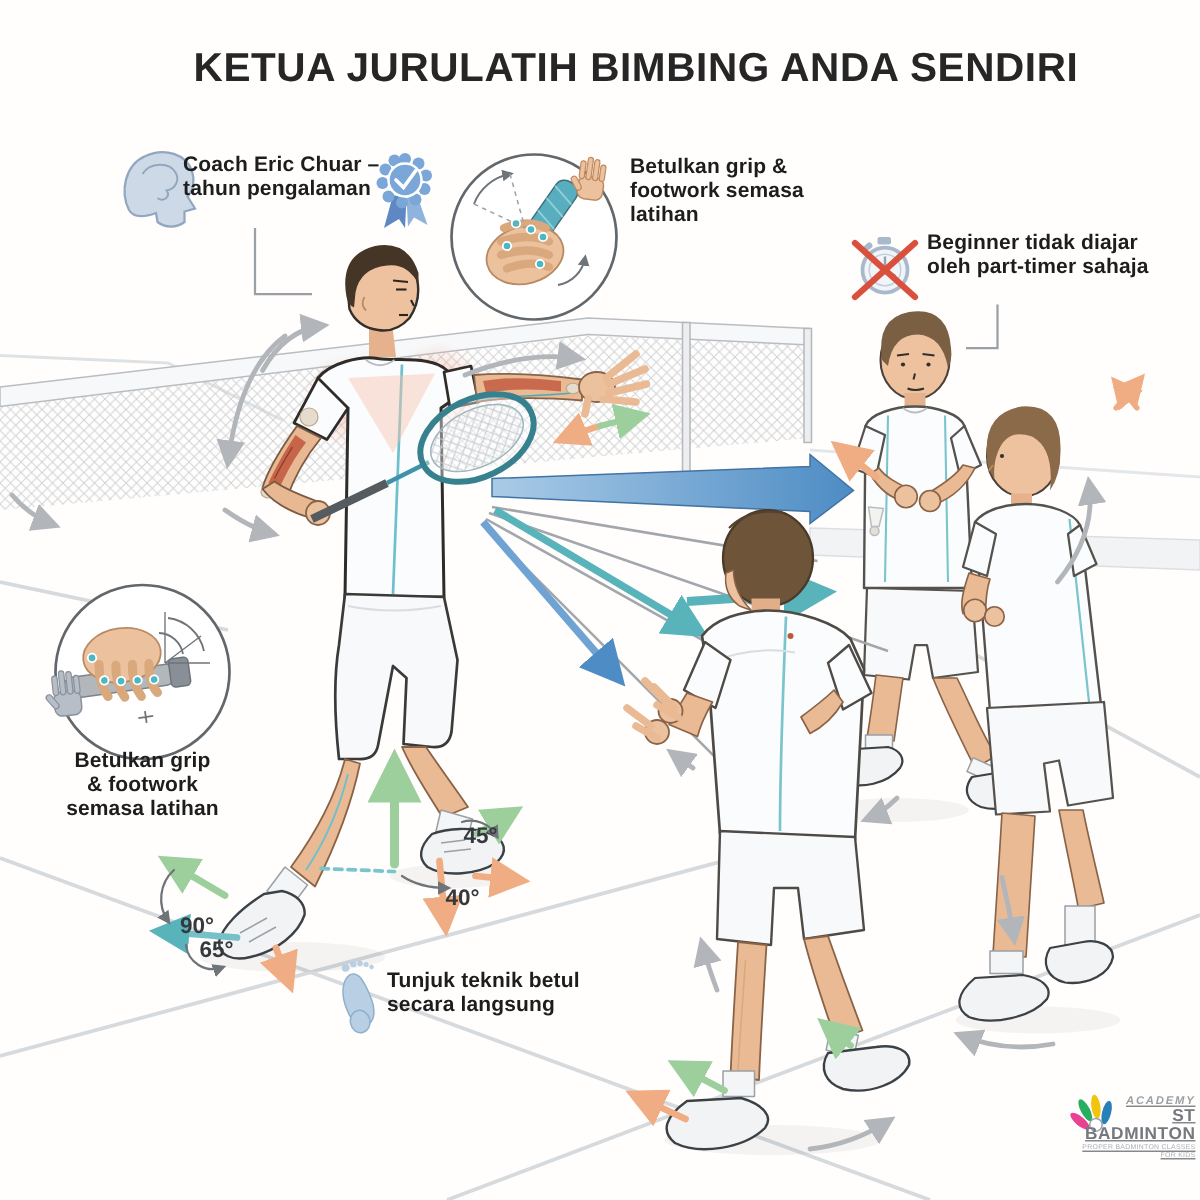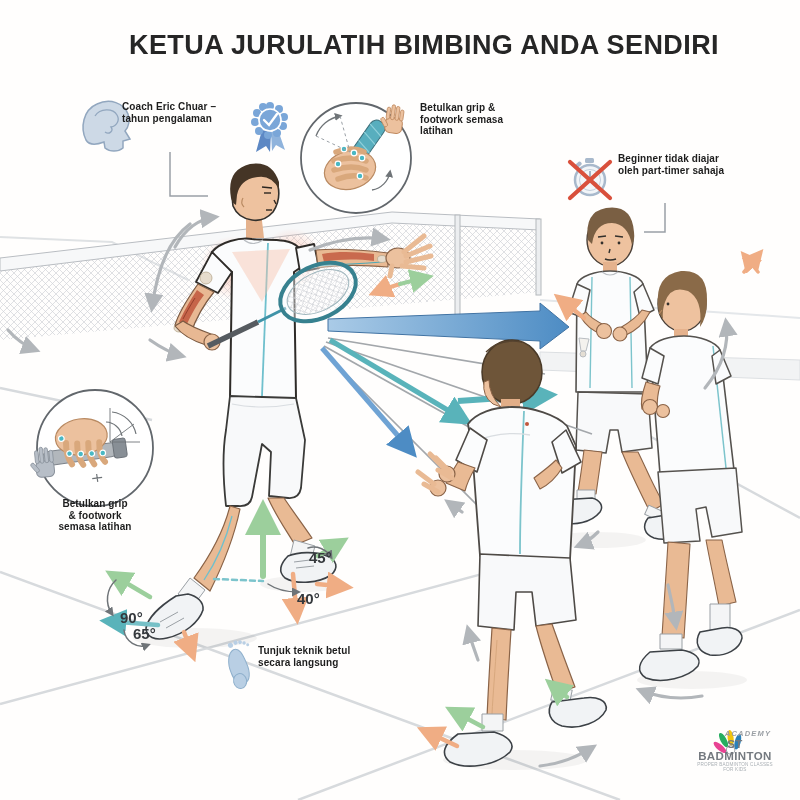--- a/index.html
+++ b/index.html
@@ -1,25 +1,25 @@
 <!DOCTYPE html>
 <html><head>
 <meta charset="utf-8">
 <style>
   html,body{margin:0;padding:0;background:#fff;}
   .canvas{position:relative;width:800px;height:800px;background:#fffefd;overflow:hidden;
           font-family:"Liberation Sans",sans-serif;}
   .canvas svg{position:absolute;left:0;top:0;}
   .txt{position:absolute;white-space:pre-line;color:#1d1d1d;font-weight:700;
-       font-size:10px;line-height:1.16;letter-spacing:.1px;}
+       font-size:14px;line-height:1.16;letter-spacing:.1px;}
   .title{position:absolute;left:0;top:30px;width:800px;text-align:center;
          font-size:27px;font-weight:700;color:#262626;letter-spacing:.4px;padding-left:24px;}
   .angle{position:absolute;font-size:15px;font-weight:700;color:#35393d;}
   .center{text-align:center;}
-  .logo{position:absolute;right:22px;bottom:28px;width:86px;text-align:center;color:#85898e;}
+  .logo{position:absolute;right:3px;bottom:28px;width:86px;text-align:right;color:#85898e;text-decoration:underline;}
   .logo .academy{display:block;margin-left:26px;font-size:7.5px;font-weight:700;
                  letter-spacing:1.2px;font-style:italic;color:#9a9fa4;}
   .logo .brand{display:block;font-size:11.5px;font-weight:700;color:#74797f;letter-spacing:.4px;}
   .logo .tagline{display:block;font-size:4.6px;color:#aab0b5;letter-spacing:.2px;}
 </style>
 </head>
 <body>
 
 <div class="canvas">
 

